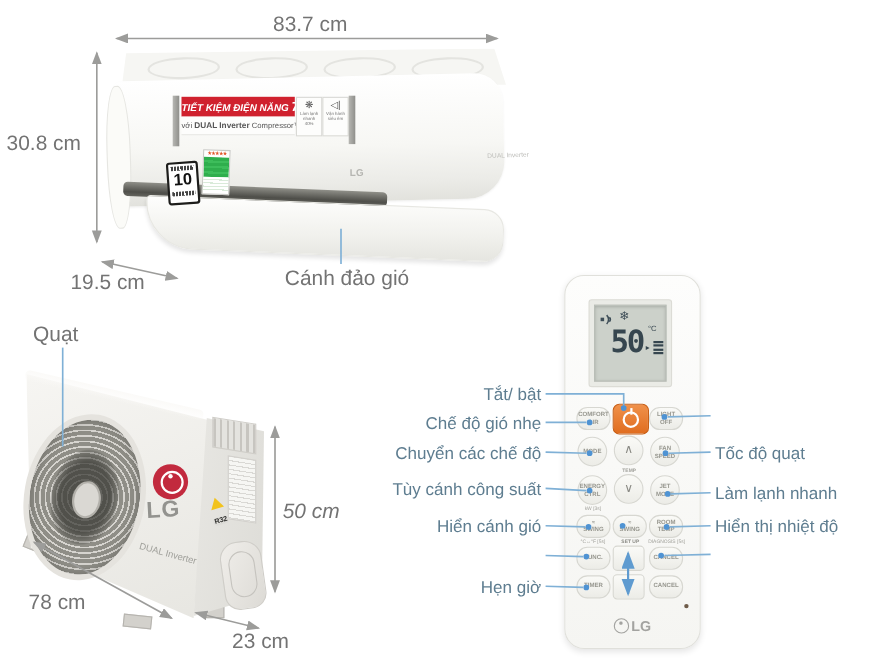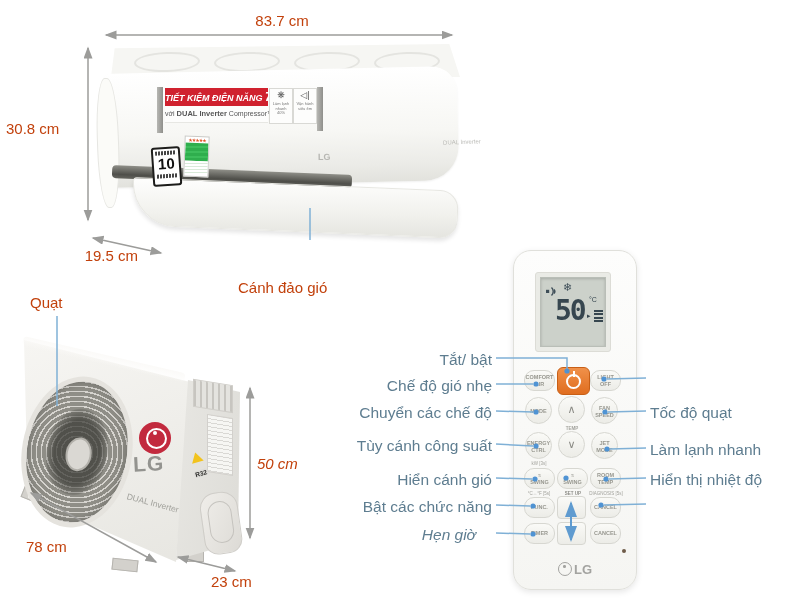--- a/index.html
+++ b/index.html
@@ -1,19 +1,19 @@
 <!DOCTYPE html>
 <html><head>
 <meta charset="utf-8">
 <style>
   html,body{margin:0;padding:0;background:#fff;}
   #stage{position:relative;width:800px;height:600px;background:#fff;overflow:hidden;
          font-family:"Liberation Sans",sans-serif;}
   
-  .dim{position:absolute;color:#c2410c;font-size:15px;white-space:nowrap;z-index:30;}
+  .dim{position:absolute;color:#737373;font-size:19px;white-space:nowrap;z-index:30;}
   .vlabel{position:absolute;color:#5e7d90;font-size:15.5px;line-height:1.35;z-index:30;}
   .vlabel.left{text-align:right;}
   
   .in-top{position:absolute;left:104px;top:44px;width:356px;height:36px;background:#f6f6f3;
           clip-path:polygon(2% 88%,3% 12%,97% 0,100% 92%);z-index:4;}
   .vent{position:absolute;top:8px;width:62px;height:16px;border:2px solid #e4e4e0;border-radius:50%;transform:rotate(-2deg);}
   .in-front{position:absolute;left:104px;top:70px;width:354px;height:114px;z-index:5;
             transform:rotate(-1.3deg);border-radius:8px 26px 34px 10px;
             background:linear-gradient(180deg,#ffffff 0%,#f7f7f4 55%,#ebebe7 85%,#e2e2dd 100%);
             box-shadow:0 1px 2px rgba(0,0,0,.06);}
@@ -156,22 +156,22 @@
   <div class="wbadge">
     <div class="tb"></div>
     <div class="num">10</div>
     <div class="tb"></div>
   </div>
   <div class="in-lg">LG</div>
   <div class="in-dual">DUAL Inverter</div>
 
   <div class="dim" style="left:232px;top:12px;width:100px;text-align:center;">83.7 cm</div>
   <div class="dim" style="left:6px;top:120px;width:74px;text-align:left;">30.8 cm</div>
-  <div class="dim" style="left:64px;top:247px;width:74px;text-align:right;">19.5 cm</div>
-  <div class="dim" style="left:238px;top:243px;width:134px;text-align:left;margin-top:36px;">Cánh đảo gió</div>
+  <div class="dim" style="left:64px;top:247px;width:74px;text-align:left;">19.5 cm</div>
+  <div class="dim" style="left:238px;top:243px;width:134px;text-align:right;">Cánh đảo gió</div>
 
   <div class="foot" style="left:22px;top:489px;width:18px;height:10px;transform:rotate(22deg);"></div>
   <div class="foot" style="left:112px;top:559px;width:24px;height:10px;transform:rotate(6deg);"></div>
   <div class="foot" style="left:186px;top:551px;width:16px;height:9px;"></div>
   <div class="out-front"></div>
   <div class="out-side"></div>
   <div class="out-topline"></div>
   <div class="fan">
       <div class="fan-hub"></div>
     </div>
@@ -275,22 +275,21 @@
 
     <div class="led"></div>
     <div class="rlg"><span class="c"></span><span>LG</span></div>
   </div>
 
   <div class="vlabel left" style="right:308px;top:350px;">Tắt/ bật</div>
   <div class="vlabel left" style="right:308px;top:376px;">Chế độ gió nhẹ</div>
   <div class="vlabel left" style="right:308px;top:403px;">Chuyển các chế độ</div>
   <div class="vlabel left" style="right:308px;top:436px;">Tùy cánh công suất</div>
   <div class="vlabel left" style="right:308px;top:470px;">Hiển cánh gió</div>
-  <div class="vlabel left" style="right:308px;top:497px;">Bật các chức năng</div>
-  <div class="vlabel left" style="right:324px;top:525px;font-style:italic;">Hẹn giờ</div>
+  <div class="vlabel left" style="right:308px;top:525px;">Hẹn giờ</div>
 
   <div class="vlabel" style="left:650px;top:403px;">Tốc độ quạt</div>
   <div class="vlabel" style="left:650px;top:470px;">Hiển thị nhiệt độ</div>
   <div class="vlabel" style="left:650px;top:440px;">Làm lạnh nhanh</div>
 
   <svg class="overlay" width="800" height="600">
     <defs>
       <marker id="ag" markerWidth="9" markerHeight="8" refX="7" refY="3" orient="auto-start-reverse">
         <path d="M0,0 L8,3 L0,6 z" fill="#9c9c9a"></path>
       </marker>

